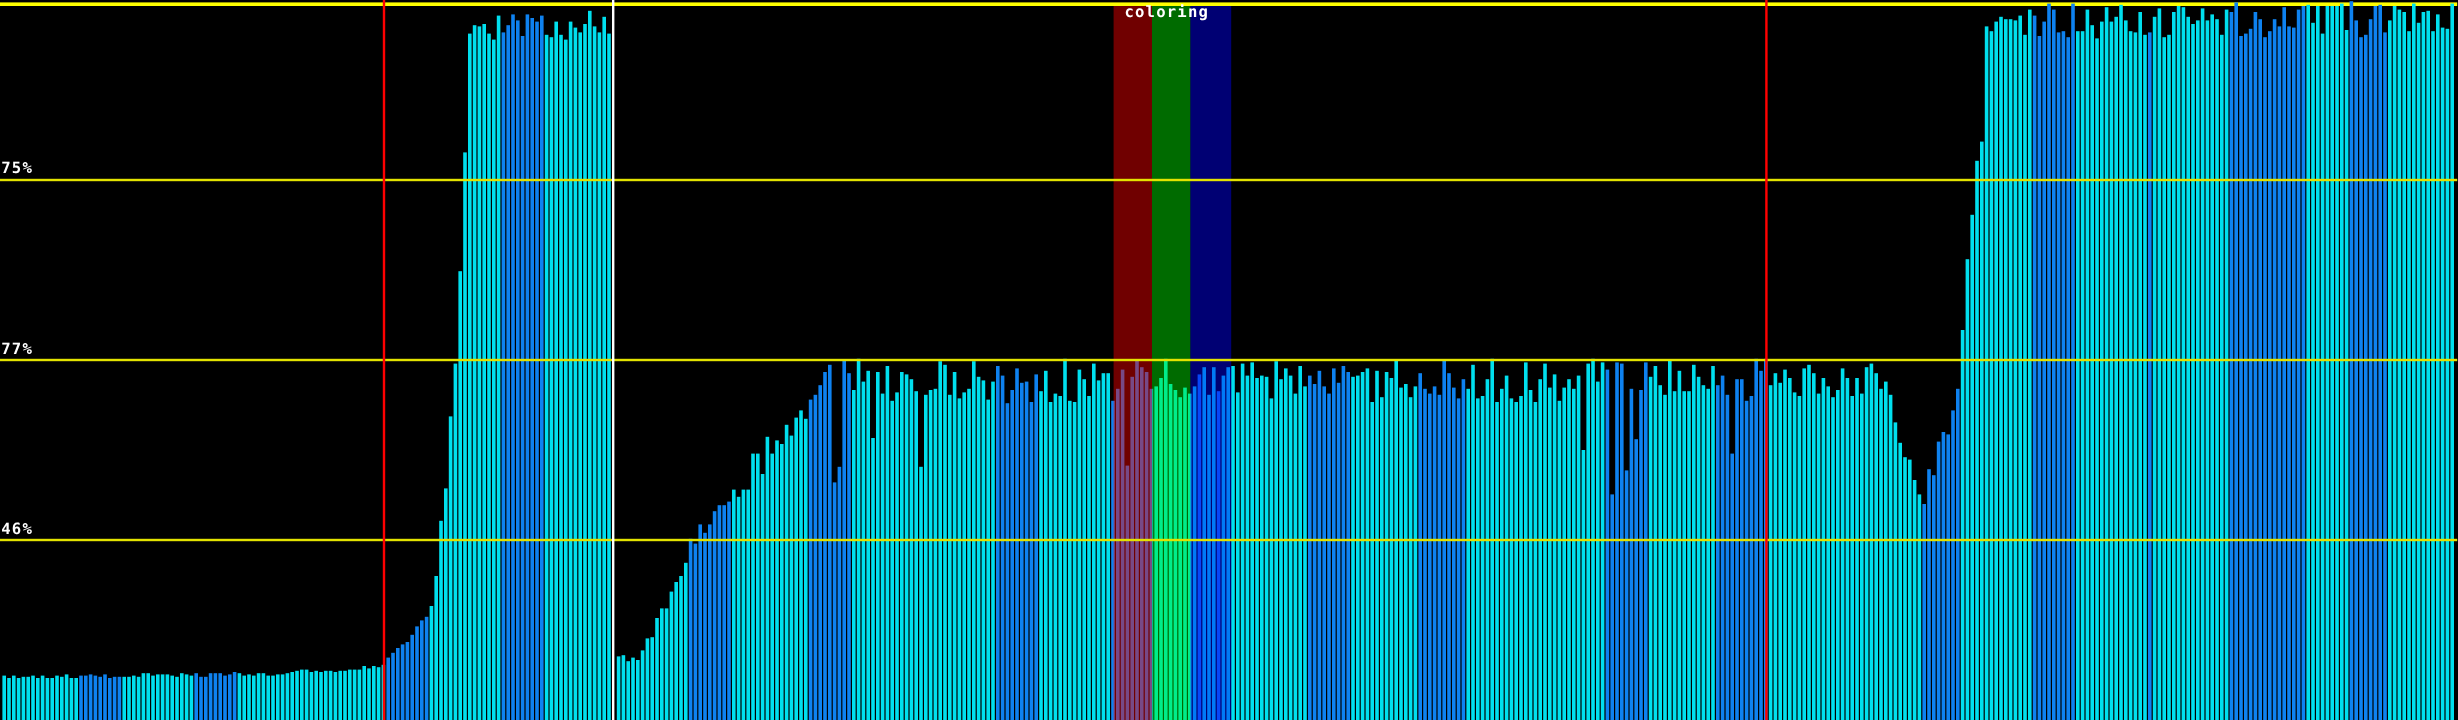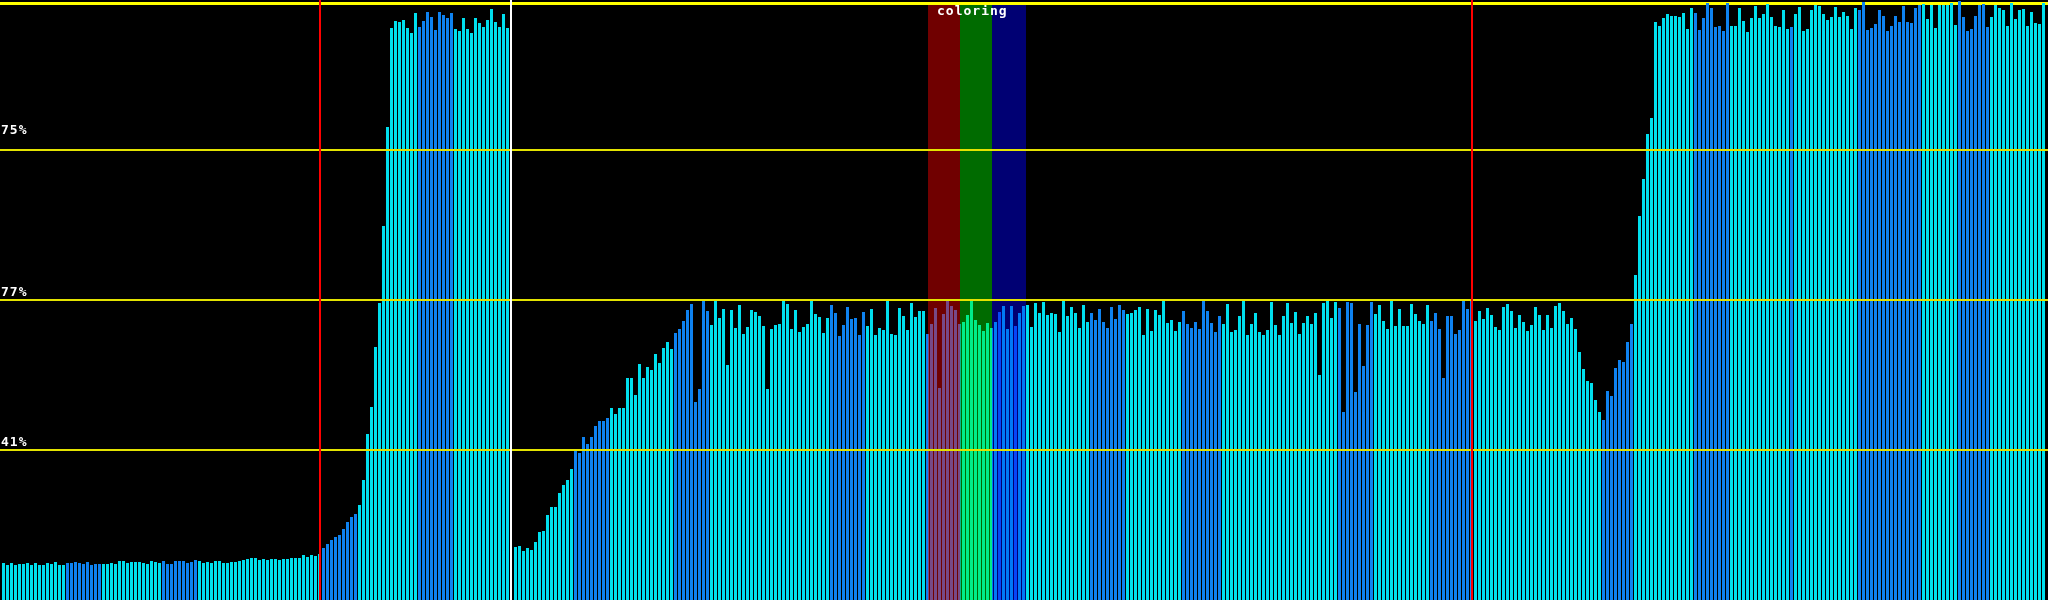--- a/index.html
+++ b/index.html
@@ -552,18 +552,18 @@
     </div>
 
   <div class="gridline" id="grid-0" style="top: 149px; background: rgb(227, 227, 0);"></div>
   <div class="gridline" id="grid-1" style="top: 299px; background: rgb(227, 227, 0);"></div>
   <div class="gridline" id="grid-2" style="top: 449px; background: rgb(227, 227, 0);"></div>
 
   <div class="vline" id="redline-0" style="left: 319px; width: 2px; background: rgb(255, 0, 0);"></div>
   <div class="vline" id="redline-1" style="left: 1471px; width: 2px; background: rgb(255, 0, 0);"></div>
   <div class="vline" id="whiteline-0" style="left: 510px; width: 2px; background: rgb(255, 255, 255);"></div>
 
-  <span class="axis-label" id="label-0" style="top: 122px; color: rgb(255, 255, 255);">75%</span>
+  <span class="axis-label" id="label-0" style="top: 133px; color: rgb(255, 255, 255);">75%</span>
   <span class="axis-label" id="label-1" style="top: 284px; color: rgb(255, 255, 255);">77%</span>
-  <span class="axis-label" id="label-2" style="top: 434px; color: rgb(255, 255, 255);">41%</span>
+  <span class="axis-label" id="label-2" style="top: 434px; color: rgb(255, 255, 255);">46%</span>
 
   <span class="coloring-label" id="coloring-label" style="left: 937px; top: 3px;">coloring</span>
 </div>
 
 </body></html>

